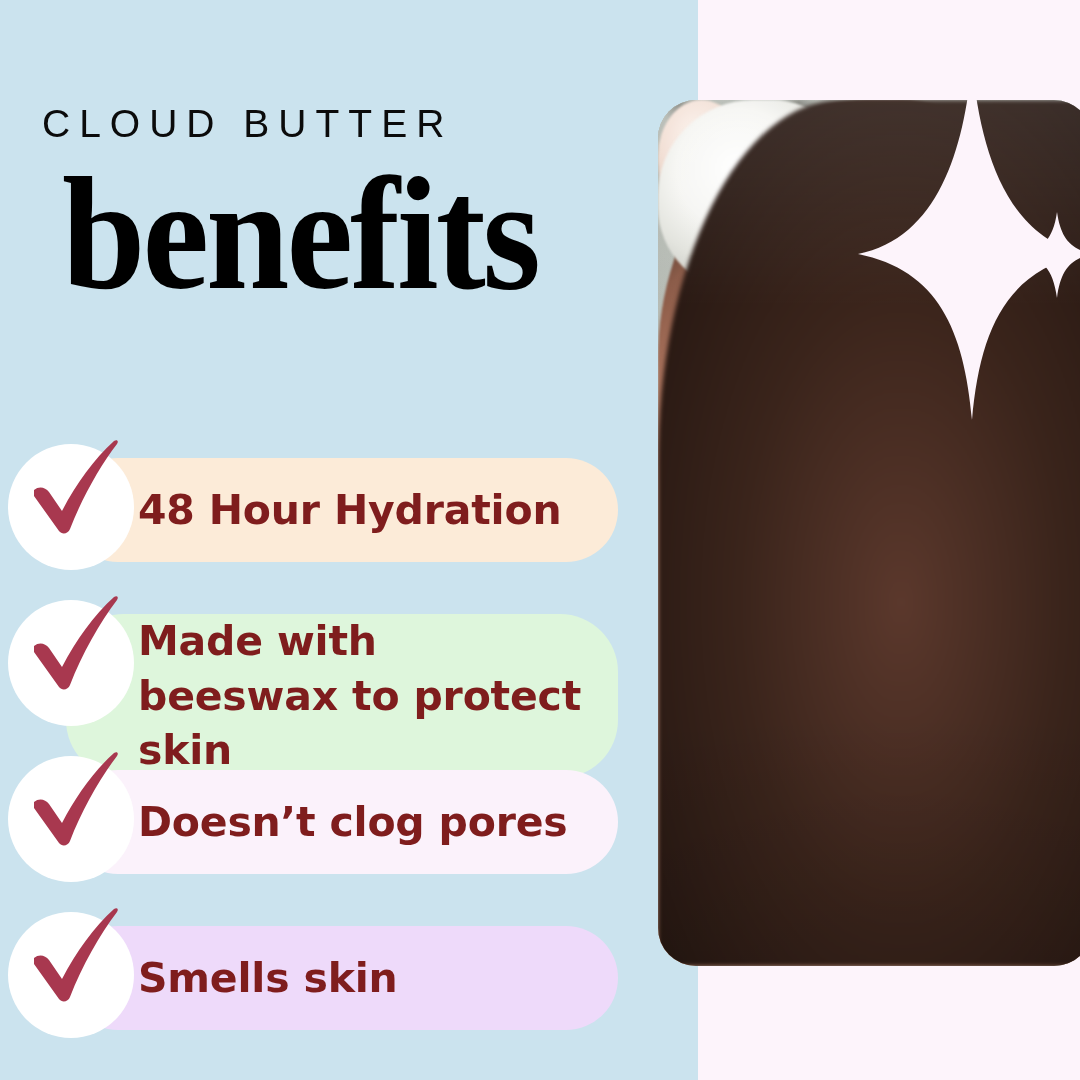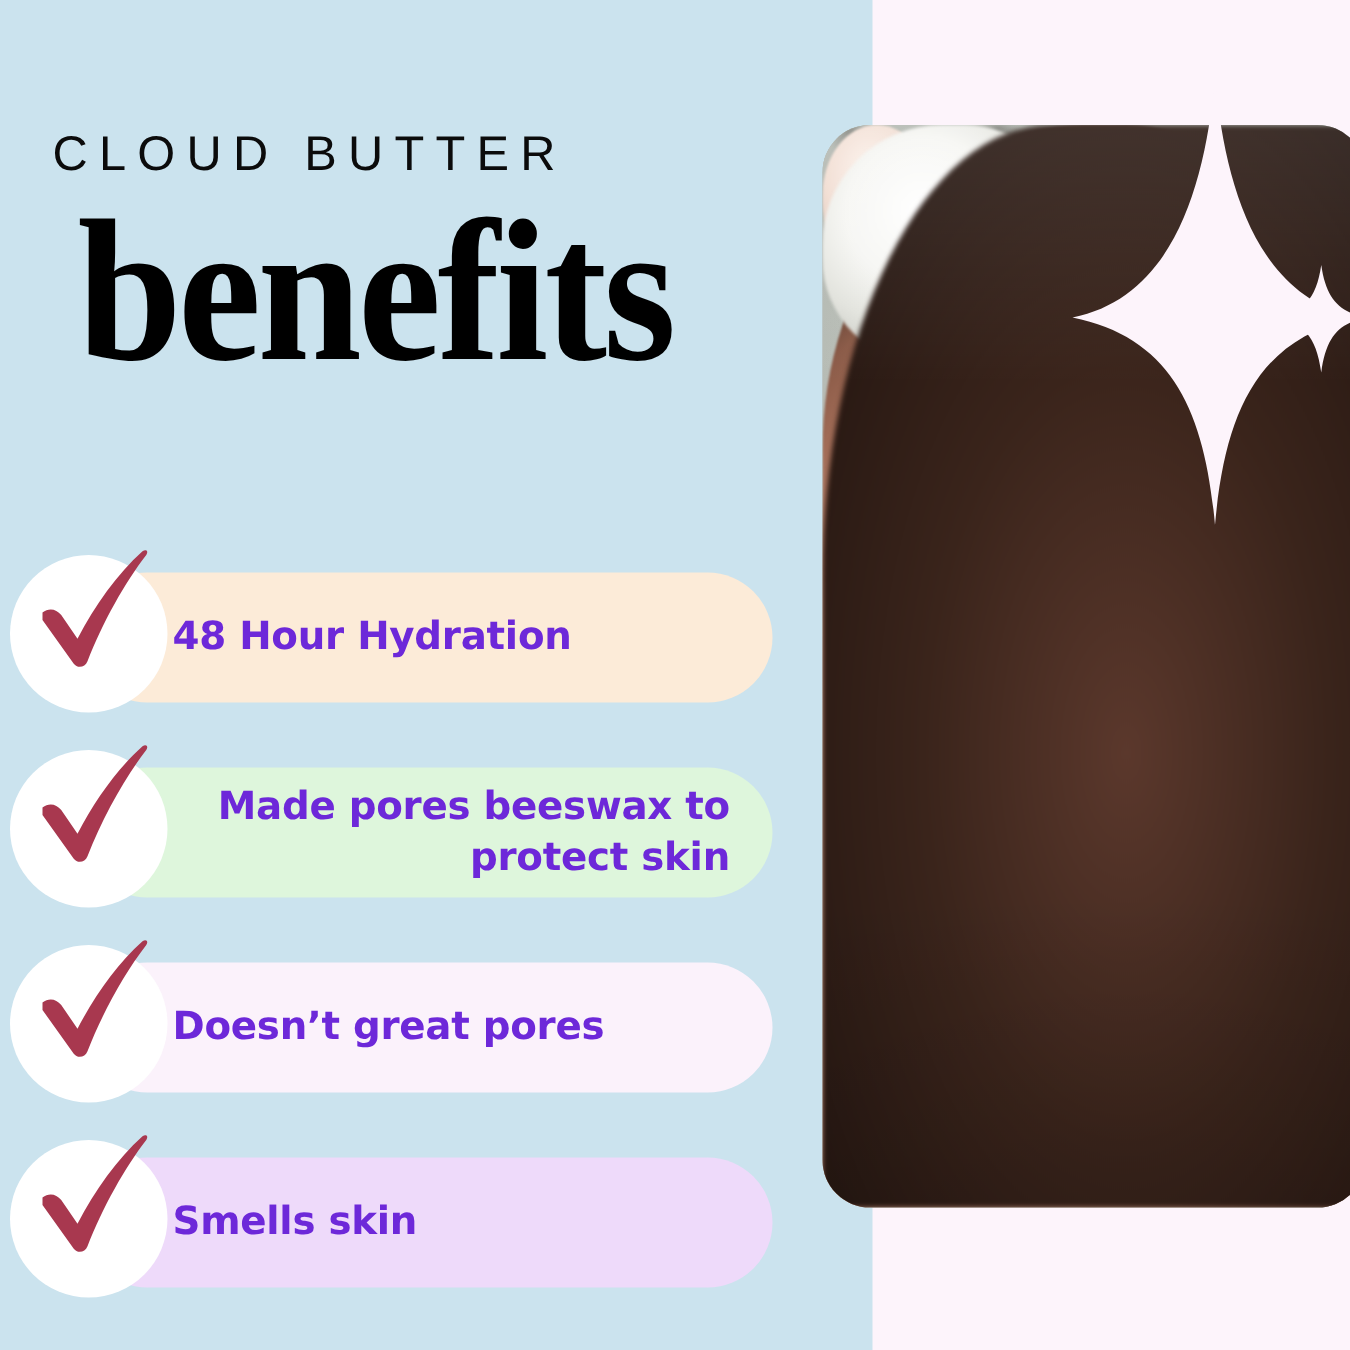--- a/index.html
+++ b/index.html
@@ -86,25 +86,24 @@
     min-height: 104px;
     border-radius: 58px;
     box-sizing: border-box;
     padding: 0 34px 0 72px;
     display: flex;
     align-items: center;
   }
   .benefit-label {
     font-family: "DejaVu Sans", sans-serif;
     font-weight: 700;
-    font-size: 31px;
+    font-size: 41px;
     line-height: 1.33;
-    color: #6d28d9;
+    color: #7f1d1d;
     letter-spacing: -0.2px;
-    text-align: right;
   }
   .check-badge {
     position: absolute;
     left: 8px;
     top: 0px;
     width: 126px;
     height: 126px;
     border-radius: 50%;
     background: #ffffff;
     z-index: 3;
@@ -285,39 +284,39 @@
                    C 99 7, 101 9, 99 12
                    C 82 34, 64 66, 52 97
                    C 50 102, 44 103, 41 99
                    L 16 64 Z"></path>
         </svg>
       </div>
     </div>
 
     <div class="benefit-row">
       <div class="benefit-pill" style="background: rgb(222, 246, 220);">
-        <span class="benefit-label">Made pores beeswax to protect skin</span>
+        <span class="benefit-label">Made with beeswax to protect skin</span>
       </div>
       <div class="check-badge" style="background: rgb(255, 255, 255);">
         <svg viewBox="0 0 120 120">
           <path fill="#A8384F" d="M16 58
                    C 21 54, 27 55, 31 60
                    L 44 79
                    C 58 52, 76 27, 96 9
                    C 99 7, 101 9, 99 12
                    C 82 34, 64 66, 52 97
                    C 50 102, 44 103, 41 99
                    L 16 64 Z"></path>
         </svg>
       </div>
     </div>
 
     <div class="benefit-row">
       <div class="benefit-pill" style="background: rgb(251, 242, 251);">
-        <span class="benefit-label">Doesn’t great pores</span>
+        <span class="benefit-label">Doesn’t clog pores</span>
       </div>
       <div class="check-badge" style="background: rgb(255, 255, 255);">
         <svg viewBox="0 0 120 120">
           <path fill="#A8384F" d="M16 58
                    C 21 54, 27 55, 31 60
                    L 44 79
                    C 58 52, 76 27, 96 9
                    C 99 7, 101 9, 99 12
                    C 82 34, 64 66, 52 97
                    C 50 102, 44 103, 41 99

